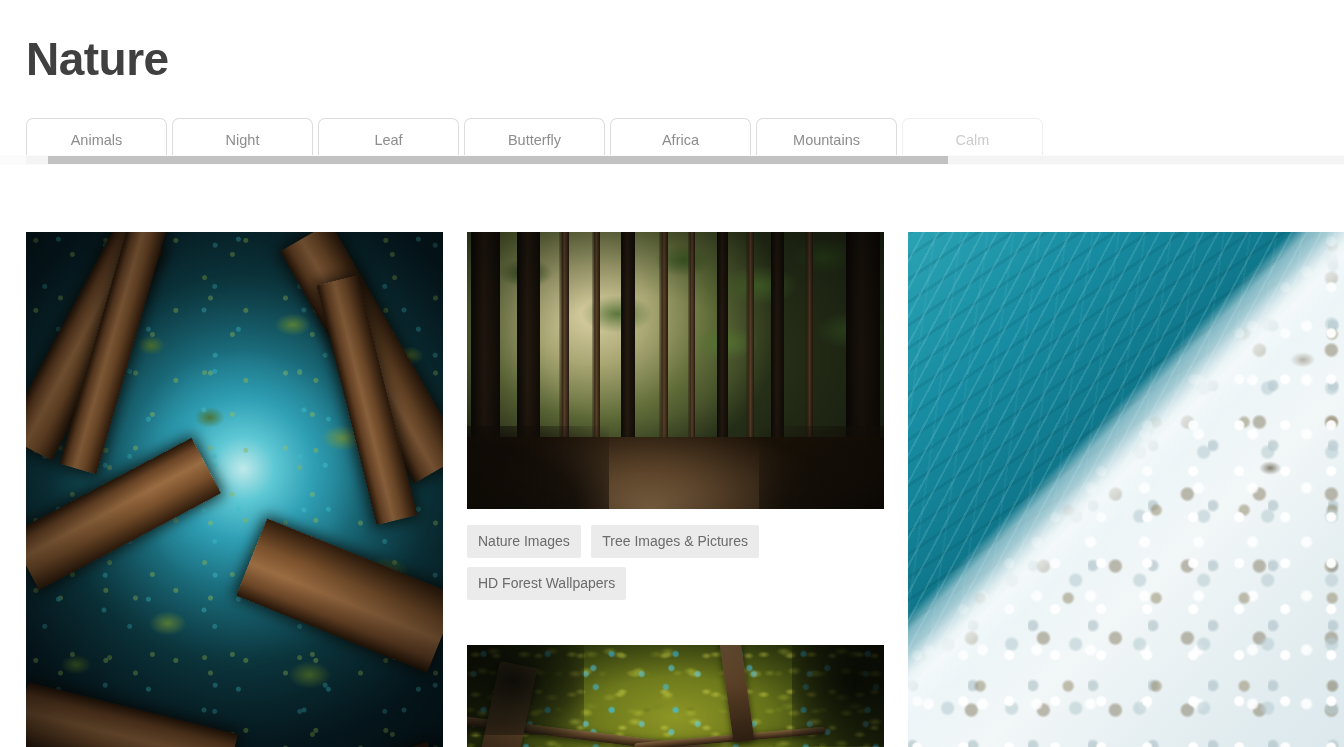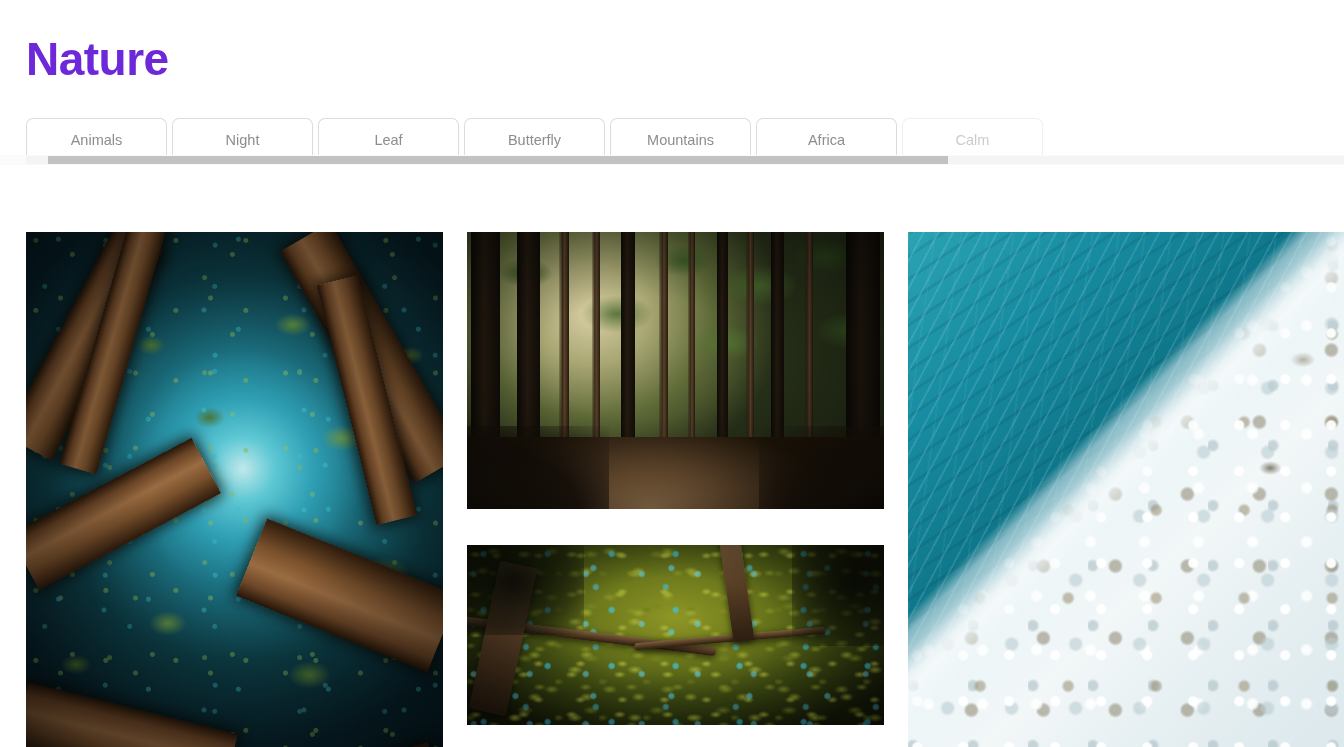--- a/index.html
+++ b/index.html
@@ -14,21 +14,21 @@
   .page { position: relative; width: 1344px; height: 747px; background:#fff; }
 
   
   .page-title {
     position: absolute;
     left: 26px; top: 36px;
     font-size: 46px;
     font-weight: 700;
     line-height: 1;
     letter-spacing: -0.5px;
-    color: #6d28d9;
+    color: #404040;
     margin: 0;
   }
 
   
   .tabstrip {
     position: absolute;
     left: 0; top: 118px;
     width: 1344px;
     height: 50px;
     overflow: hidden;
@@ -318,24 +318,24 @@
       <div class="tab">
           <span>Night</span>
         </div>
       <div class="tab">
           <span>Leaf</span>
         </div>
       <div class="tab">
           <span>Butterfly</span>
         </div>
       <div class="tab">
+          <span>Africa</span>
+        </div>
+      <div class="tab">
           <span>Mountains</span>
-        </div>
-      <div class="tab">
-          <span>Africa</span>
         </div>
       <div class="tab faded">
           <span>Calm</span>
         </div>
     </div>
   </div>
 
   <div class="tab-scrollbar">
     <div class="track"></div>
     <div class="thumb"></div>
@@ -396,20 +396,25 @@
           <div class="tr" style="left:67%; width:1.8%;"></div>
           <div class="tr dark" style="left:73%; width:3%;"></div>
           <div class="tr" style="left:81%; width:2%;"></div>
           <div class="tr dark" style="right:1%; width:8%;"></div>
           <div class="ground"></div>
           <div class="gdark"></div>
           <div class="gdark r"></div>
           <div class="vig"></div>
         </div>
 
+        <div class="tags">
+          <span class="tag">Nature Images</span>
+          <span class="tag">Tree Images &amp; Pictures</span>
+          <span class="tag">HD Forest Wallpapers</span>
+        </div>
       </div>
 
       <div class="card" style="margin-top:36px;">
         <div class="photo img-branches">
           <div class="leaves"></div>
           <div class="leafdots"></div>
           <div class="sky-gaps"></div>
           <div class="branch" style="left:-4%; top:48%; width:64%; height:5%; transform:rotate(7deg);"></div>
           <div class="branch" style="left:40%; top:50%; width:46%; height:4%; transform:rotate(-5deg);"></div>
           <div class="branch" style="left:4%;  top:10%; width:9%;  height:84%; transform:rotate(12deg);"></div>

